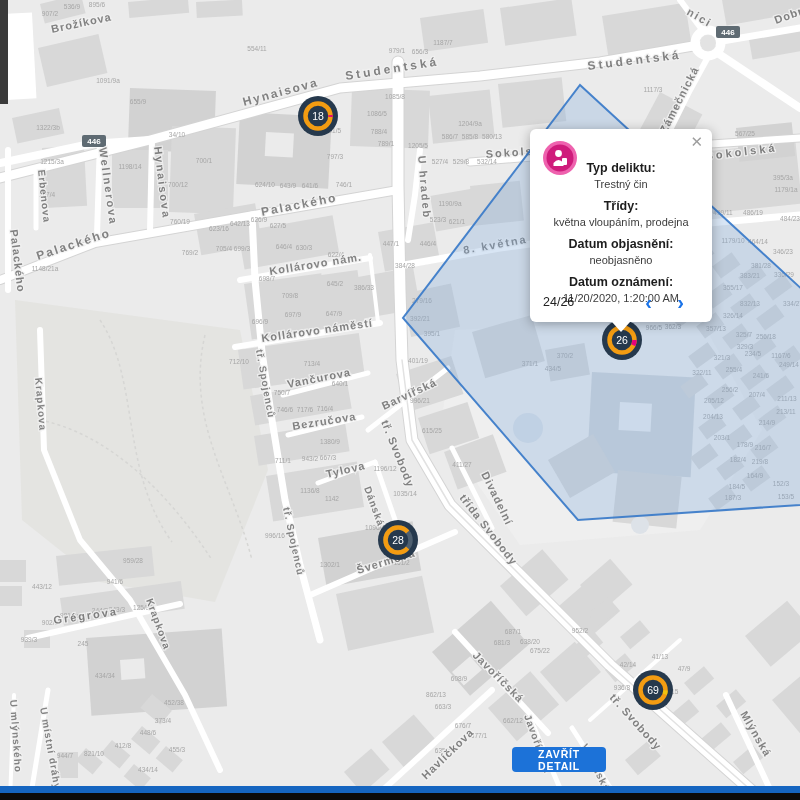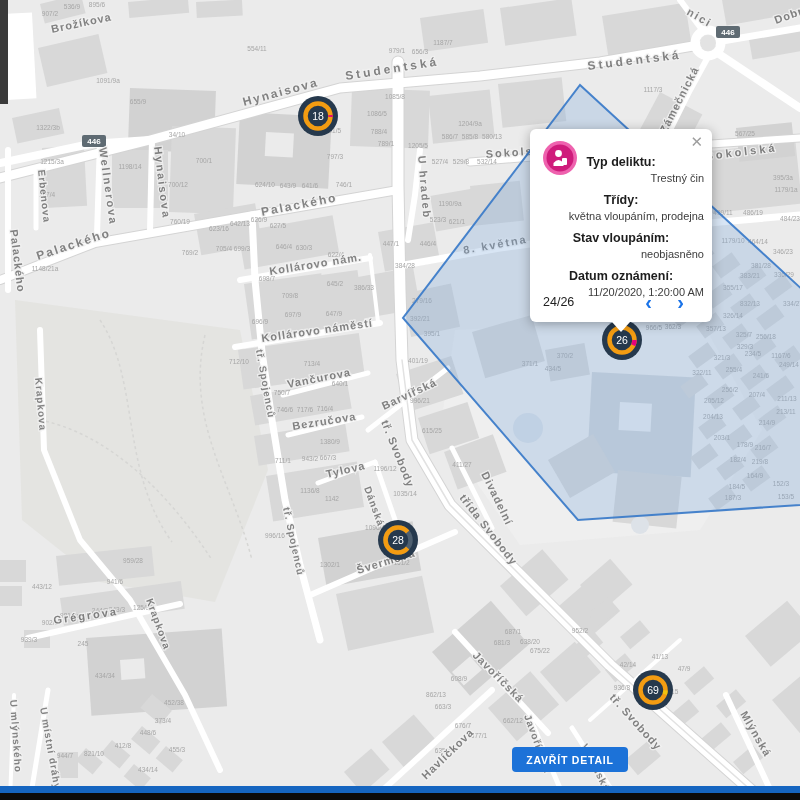--- a/index.html
+++ b/index.html
@@ -11,30 +11,30 @@
   .badge-rect{fill:#5f6b73;rx:2;}
   .badge-text{fill:#fff;font-size:8px;font-weight:bold;text-anchor:middle;}
   .mk-num{fill:#ffffff;font-size:10.5px;text-anchor:middle;}
   
   .popup{position:absolute;left:530px;top:129px;width:182px;height:193px;background:#fff;
          border-radius:6px;box-shadow:0 2px 12px rgba(0,0,0,.30);z-index:30;}
   .popup-tail{position:absolute;left:82px;top:193px;width:0;height:0;
               border-left:9px solid transparent;border-right:9px solid transparent;border-top:10px solid #fff;}
   .popup-icon{position:absolute;left:12px;top:11px;width:36px;height:36px;}
   .popup-close{position:absolute;right:9px;top:5px;color:#9e9e9e;font-size:15px;cursor:pointer;line-height:15px;}
-  .popup-body{padding-top:17px;text-align:center;}
+  .popup-body{padding-top:23px;text-align:center;}
   .flabel{font-size:12.5px;font-weight:bold;color:#1d1d1d;margin-top:9px;}
-  .fvalue{font-size:11px;color:#3c3c3c;margin-top:3px;padding:0 8px;text-align:right;}
+  .fvalue{font-size:11px;color:#3c3c3c;margin-top:3px;padding:0 8px;}
   .popup-footer{position:absolute;left:13px;right:14px;bottom:13px;height:18px;}
   .pagination{position:absolute;left:0;bottom:0;font-size:12.5px;color:#222;}
   .chev{position:absolute;bottom:-2px;color:#1a73e8;font-size:20px;font-weight:bold;cursor:pointer;line-height:18px;}
   .chev.prev{right:46px;}
   .chev.next{right:14px;}
   
-  .close-detail{position:absolute;left:512px;top:747px;width:116px;height:25px;background:#1c72d8;
+  .close-detail{position:absolute;left:512px;top:747px;width:94px;height:25px;background:#1c72d8;
         color:#fff;border:none;border-radius:4px;font-family:"Liberation Sans",sans-serif;
         font-size:10.5px;font-weight:bold;letter-spacing:.8px;cursor:pointer;z-index:25;}
   .bar-blue{position:absolute;left:0;top:786px;width:800px;height:7px;background:#1565c0;z-index:40;}
   .bar-black{position:absolute;left:0;top:793px;width:800px;height:7px;background:#0b0b0b;z-index:40;}
   .left-strip{position:absolute;left:0;top:0;width:8px;height:104px;background:#3a3a3a;z-index:40;}
 </style>
 </head>
 <body>
 
 <div id="stage">
@@ -494,21 +494,21 @@
         <rect x="20" y="18" width="5" height="7" rx="1"></rect>
       </g>
     </svg>
   </div>
   <span class="popup-close">✕</span>
   <div class="popup-body">
     <div class="flabel">Typ deliktu:</div>
     <div class="fvalue">Trestný čin</div>
     <div class="flabel">Třídy:</div>
     <div class="fvalue">května vloupáním, prodejna</div>
-    <div class="flabel">Stav vloupáním:</div>
+    <div class="flabel">Datum objasnění:</div>
     <div class="fvalue">neobjasněno</div>
     <div class="flabel">Datum oznámení:</div>
     <div class="fvalue">11/20/2020, 1:20:00 AM</div>
   </div>
   <div class="popup-footer">
     <span class="pagination">24/26</span>
     <span class="chev prev">‹</span>
     <span class="chev next">›</span>
   </div>
   <div class="popup-tail"></div>

